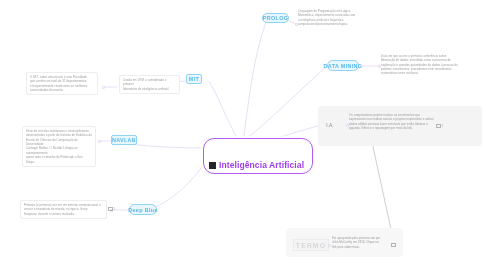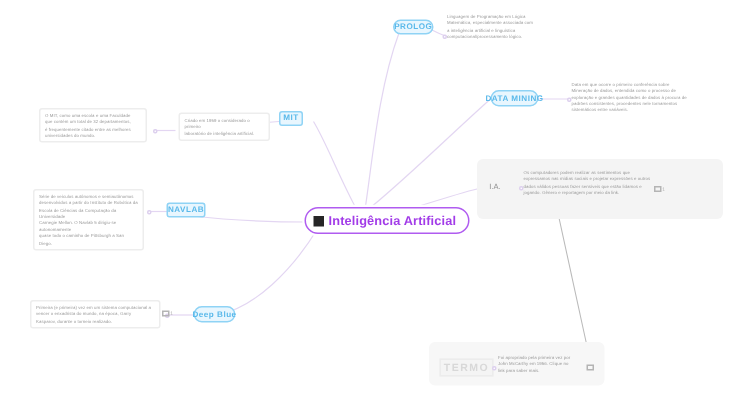--- a/index.html
+++ b/index.html
@@ -12,21 +12,21 @@
   #canvas{position:absolute;left:0;top:0;width:486px;height:270px;}
   svg.links{position:absolute;left:0;top:0;width:486px;height:270px;pointer-events:none;}
 
   .node{position:absolute;box-sizing:border-box;}
 
   
   .root{
     background:#ffffff;
     border:1.4px solid #b05cf0;
     border-radius:11px;
-    padding:3px 8px 3px 5px;
+    padding:21px 8px 3px 5px;
     display:flex;align-items:center;gap:3px;
     box-shadow:0 0 0 1.5px #ffffff;
     white-space:nowrap;
   }
   .root .glyph{
     width:7px;height:7px;background:#262626;
     display:inline-block;flex:none;
   }
   .root .txt{
     color:#a23ce8;font-size:8.5px;font-weight:bold;letter-spacing:.1px;

